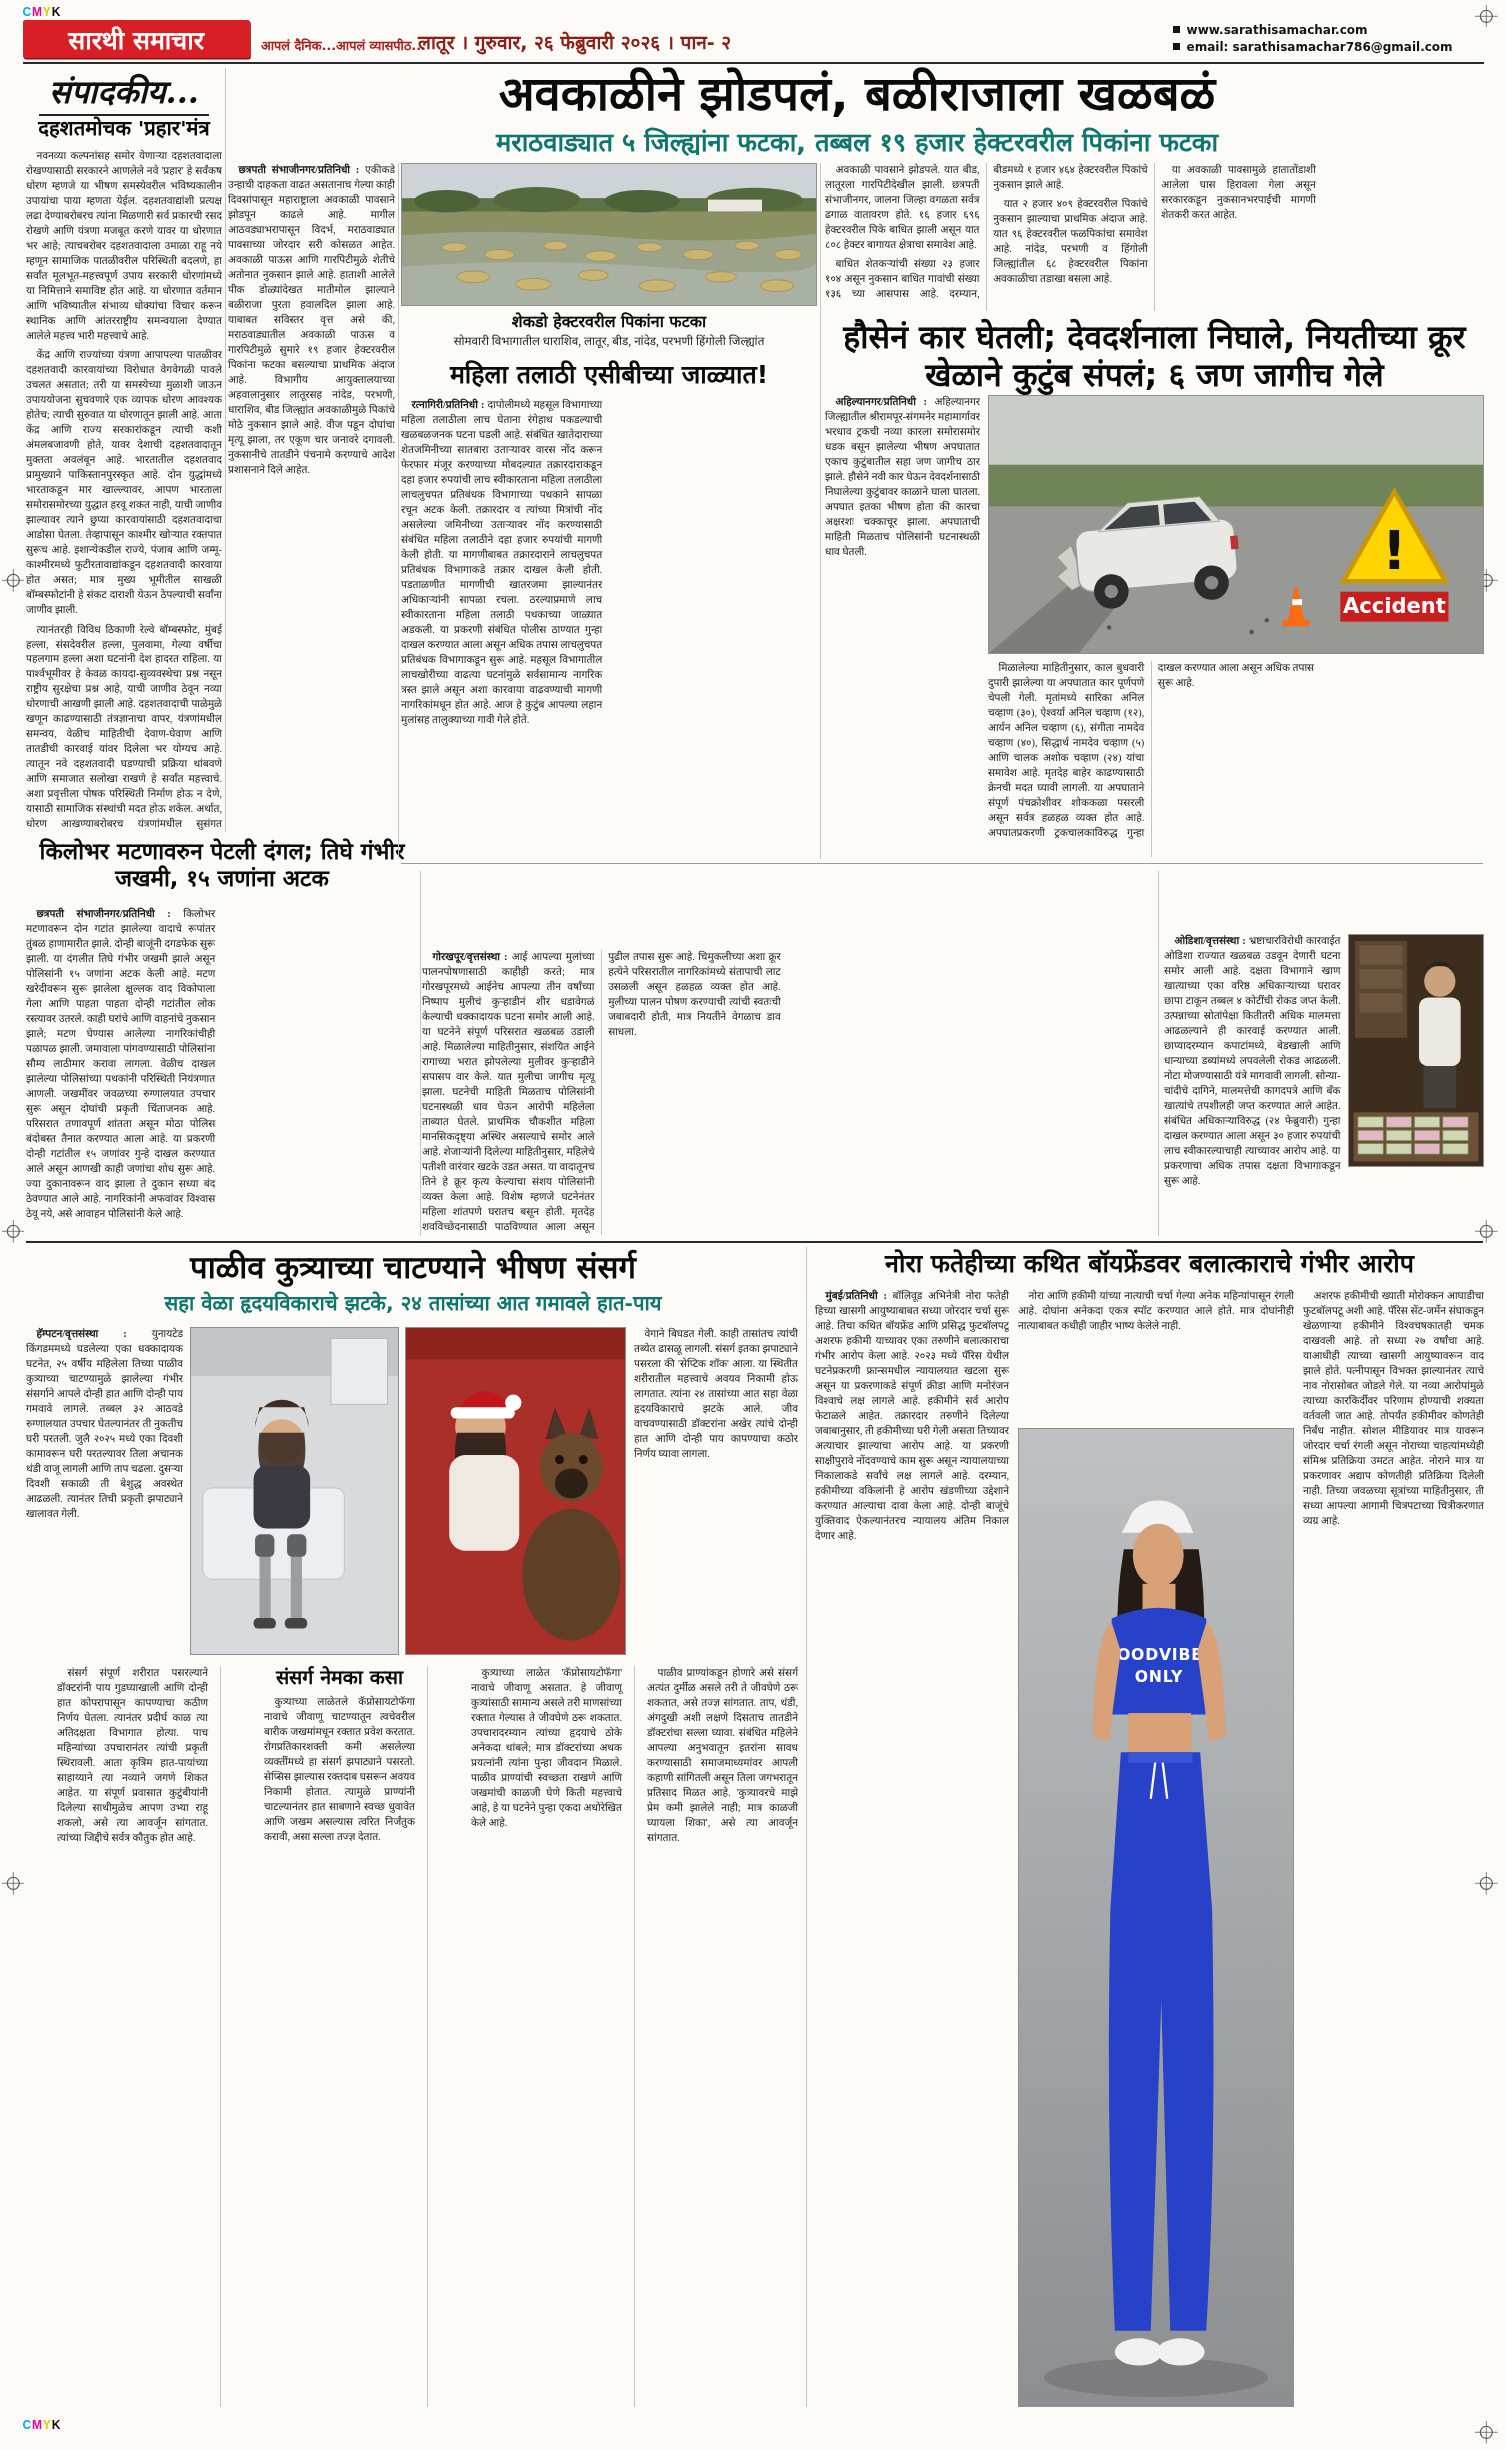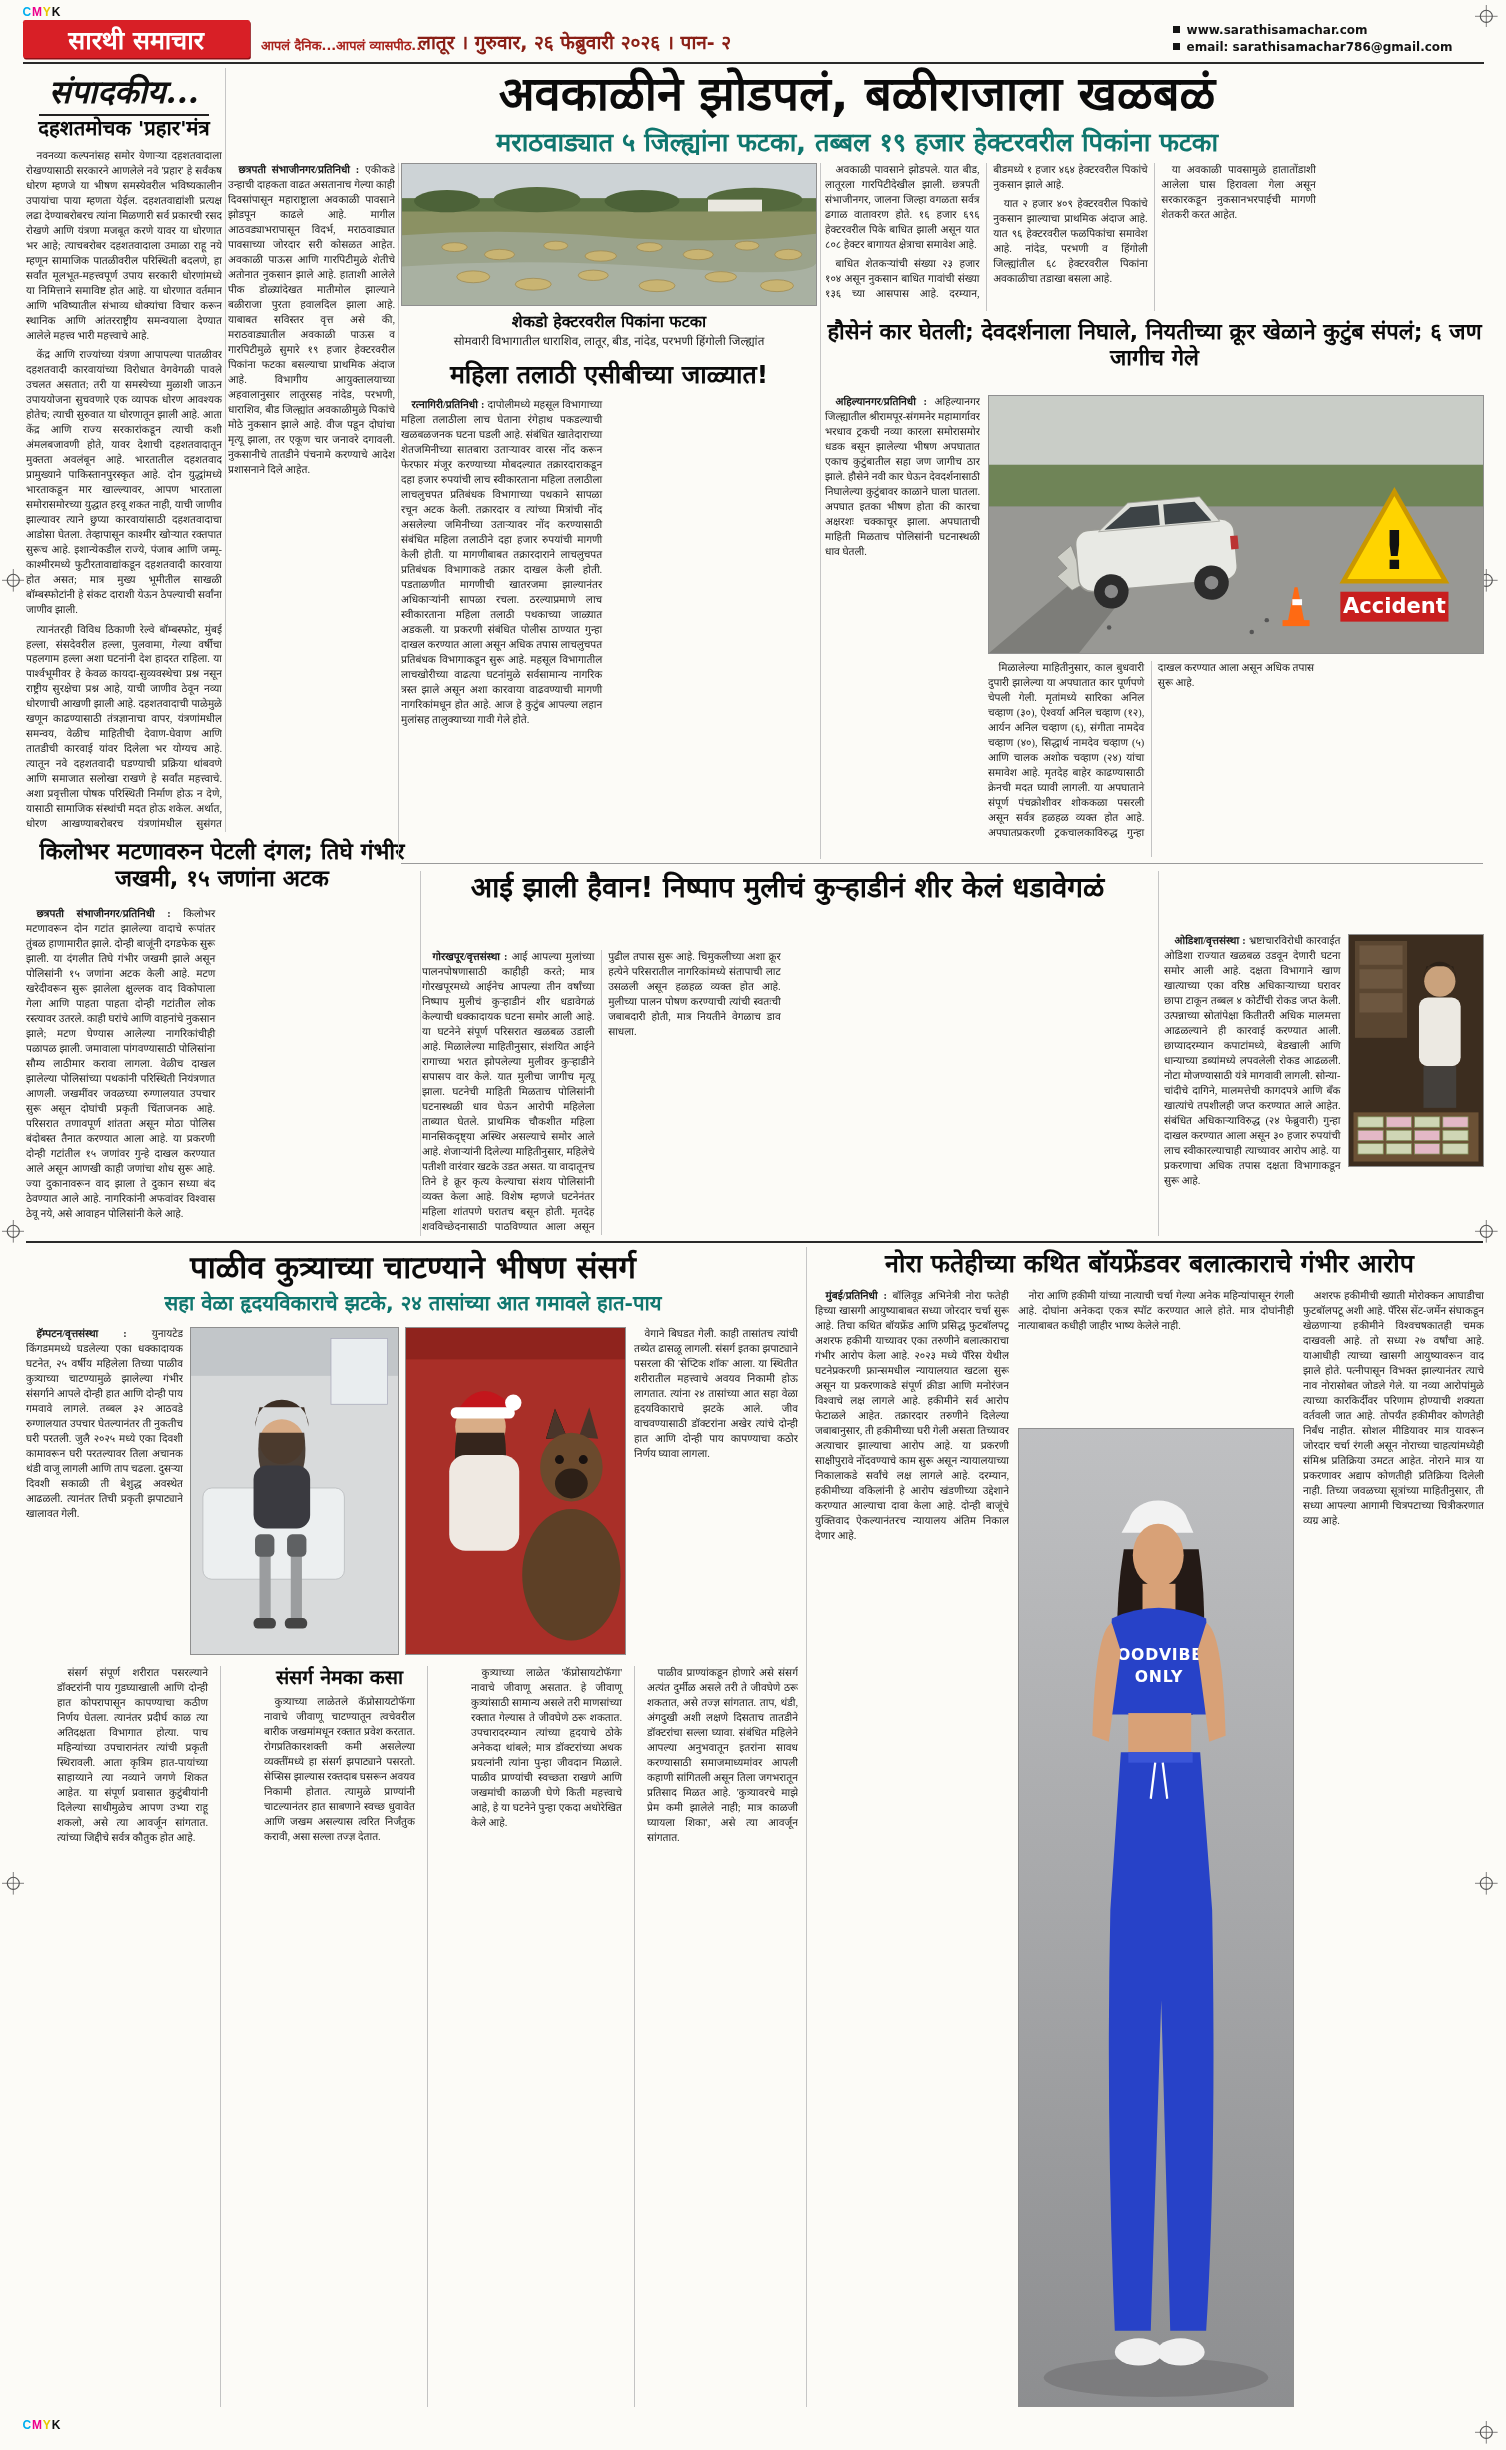--- a/index.html
+++ b/index.html
@@ -174,21 +174,21 @@
     </div>
   </div>
 
   <div class="abs hl center" style="left:401px;top:360px;width:416px;font-size:25px">महिला तलाठी एसीबीच्या जाळ्यात!</div>
   <div class="abs body-text" style="left:401px;top:398px;width:416px;height:459px">
     <div class="cols2">
         <p><span class="byline">रत्नागिरी/प्रतिनिधी :</span> <span>दापोलीमध्ये महसूल विभागाच्या महिला तलाठीला लाच घेताना रंगेहाथ पकडल्याची खळबळजनक घटना घडली आहे. संबंधित खातेदाराच्या शेतजमिनीच्या सातबारा उताऱ्यावर वारस नोंद करून फेरफार मंजूर करण्याच्या मोबदल्यात तक्रारदाराकडून दहा हजार रुपयांची लाच स्वीकारताना महिला तलाठीला लाचलुचपत प्रतिबंधक विभागाच्या पथकाने सापळा रचून अटक केली. तक्रारदार व त्यांच्या मित्रांची नोंद असलेल्या जमिनीच्या उताऱ्यावर नोंद करण्यासाठी संबंधित महिला तलाठीने दहा हजार रुपयांची मागणी केली होती. या मागणीबाबत तक्रारदाराने लाचलुचपत प्रतिबंधक विभागाकडे तक्रार दाखल केली होती. पडताळणीत मागणीची खातरजमा झाल्यानंतर अधिकाऱ्यांनी सापळा रचला. ठरल्याप्रमाणे लाच स्वीकारताना महिला तलाठी पथकाच्या जाळ्यात अडकली. या प्रकरणी संबंधित पोलीस ठाण्यात गुन्हा दाखल करण्यात आला असून अधिक तपास लाचलुचपत प्रतिबंधक विभागाकडून सुरू आहे. महसूल विभागातील लाचखोरीच्या वाढत्या घटनांमुळे सर्वसामान्य नागरिक त्रस्त झाले असून अशा कारवाया वाढवण्याची मागणी नागरिकांमधून होत आहे. आज हे कुटुंब आपल्या लहान मुलांसह तालुक्याच्या गावी गेले होते.</span></p>
       </div>
   </div>
 
-  <div class="abs hl center" style="left:825px;top:319px;width:659px;font-size:22px">हौसेनं कार घेतली; देवदर्शनाला निघाले, नियतीच्या क्रूर खेळाने कुटुंब संपलं; ६ जण जागीच गेले</div>
+  <div class="abs hl center" style="left:825px;top:319px;width:659px;font-size:32px">हौसेनं कार घेतली; देवदर्शनाला निघाले, नियतीच्या क्रूर खेळाने कुटुंब संपलं; ६ जण जागीच गेले</div>
   <div class="abs body-text" style="left:825px;top:395px;width:155px;height:462px">
     <p><span class="byline">अहिल्यानगर/प्रतिनिधी :</span> <span>अहिल्यानगर जिल्ह्यातील श्रीरामपूर-संगमनेर महामार्गावर भरधाव ट्रकची नव्या कारला समोरासमोर धडक बसून झालेल्या भीषण अपघातात एकाच कुटुंबातील सहा जण जागीच ठार झाले. हौसेने नवी कार घेऊन देवदर्शनासाठी निघालेल्या कुटुंबावर काळाने घाला घातला. अपघात इतका भीषण होता की कारचा अक्षरशः चक्काचूर झाला. अपघाताची माहिती मिळताच पोलिसांनी घटनास्थळी धाव घेतली.</span></p>
   </div>
   <div class="photo" style="left:988px;top:395px;width:496px;height:259px">
     <svg viewBox="0 0 658 344" preserveAspectRatio="none" xmlns="http://www.w3.org/2000/svg">
       <rect width="658" height="344" fill="#8e8e8a"></rect>
       <rect width="658" height="105" fill="#c9cdc7"></rect>
       <rect y="92" width="658" height="56" fill="#6f8457"></rect>
       <rect y="148" width="658" height="196" fill="#989894"></rect>
       <path d="M0 344 L230 148 L275 148 L120 344 Z" fill="#7d7d79"></path>
@@ -219,21 +219,20 @@
     </svg>
   </div>
   <div class="abs body-text" style="left:988px;top:661px;width:496px;height:196px">
     <div class="cols3">
         <p>मिळालेल्या माहितीनुसार, काल बुधवारी दुपारी झालेल्या या अपघातात कार पूर्णपणे चेपली गेली. मृतांमध्ये सारिका अनिल चव्हाण (३०), ऐश्वर्या अनिल चव्हाण (१२), आर्यन अनिल चव्हाण (६), संगीता नामदेव चव्हाण (४०), सिद्धार्थ नामदेव चव्हाण (५) आणि चालक अशोक चव्हाण (२४) यांचा समावेश आहे. मृतदेह बाहेर काढण्यासाठी क्रेनची मदत घ्यावी लागली. या अपघाताने संपूर्ण पंचक्रोशीवर शोककळा पसरली असून सर्वत्र हळहळ व्यक्त होत आहे. अपघातप्रकरणी ट्रकचालकाविरुद्ध गुन्हा दाखल करण्यात आला असून अधिक तपास सुरू आहे.</p>
       </div>
   </div>
 
   <div class="thinline" style="left:401px;top:863px;width:1082px;height:0.8px"></div>
 
-  <div class="abs hl center" style="left:422px;top:871px;width:731px;font-size:28px">आई झाली हैवान! निष्पाप मुलीचं कुऱ्हाडीनं शीर केलं धडावेगळं</div>
   <div class="abs body-text" style="left:422px;top:950px;width:731px;height:285px">
     <div class="cols4">
         <p><span class="byline">गोरखपूर/वृत्तसंस्था :</span> <span>आई आपल्या मुलांच्या पालनपोषणासाठी काहीही करते; मात्र गोरखपूरमध्ये आईनेच आपल्या तीन वर्षांच्या निष्पाप मुलीचं कुऱ्हाडीनं शीर धडावेगळं केल्याची धक्कादायक घटना समोर आली आहे. या घटनेने संपूर्ण परिसरात खळबळ उडाली आहे. मिळालेल्या माहितीनुसार, संशयित आईने रागाच्या भरात झोपलेल्या मुलीवर कुऱ्हाडीने सपासप वार केले. यात मुलीचा जागीच मृत्यू झाला. घटनेची माहिती मिळताच पोलिसांनी घटनास्थळी धाव घेऊन आरोपी महिलेला ताब्यात घेतले. प्राथमिक चौकशीत महिला मानसिकदृष्ट्या अस्थिर असल्याचे समोर आले आहे. शेजाऱ्यांनी दिलेल्या माहितीनुसार, महिलेचे पतीशी वारंवार खटके उडत असत. या वादातूनच तिने हे क्रूर कृत्य केल्याचा संशय पोलिसांनी व्यक्त केला आहे. विशेष म्हणजे घटनेनंतर महिला शांतपणे घरातच बसून होती. मृतदेह शवविच्छेदनासाठी पाठविण्यात आला असून पुढील तपास सुरू आहे. चिमुकलीच्या अशा क्रूर हत्येने परिसरातील नागरिकांमध्ये संतापाची लाट उसळली असून हळहळ व्यक्त होत आहे. मुलीच्या पालन पोषण करण्याची त्यांची स्वतःची जबाबदारी होती, मात्र नियतीने वेगळाच डाव साधला.</span></p>
       </div>
   </div>
 
   <div class="abs body-text" style="left:1164px;top:934px;width:320px;height:301px">
     <div class="photo" style="position:relative;float:right;width:136px;height:233px;margin:0 0 6px 7.5px">
       <svg viewBox="0 0 180 310" preserveAspectRatio="none" xmlns="http://www.w3.org/2000/svg">
         <rect width="180" height="310" fill="#3c2d1f"></rect>

